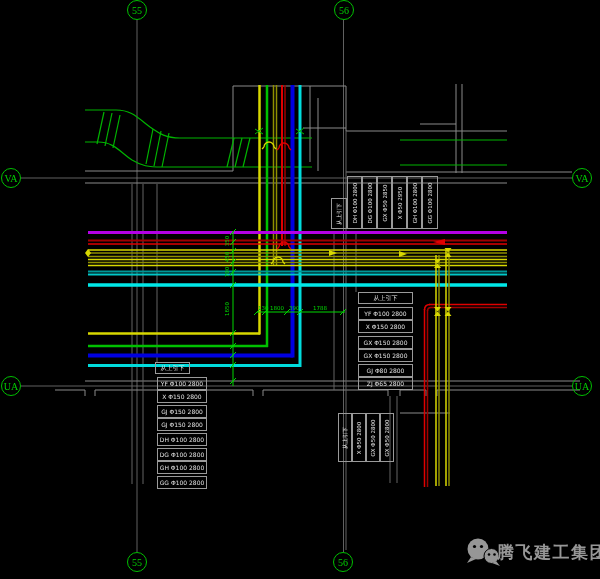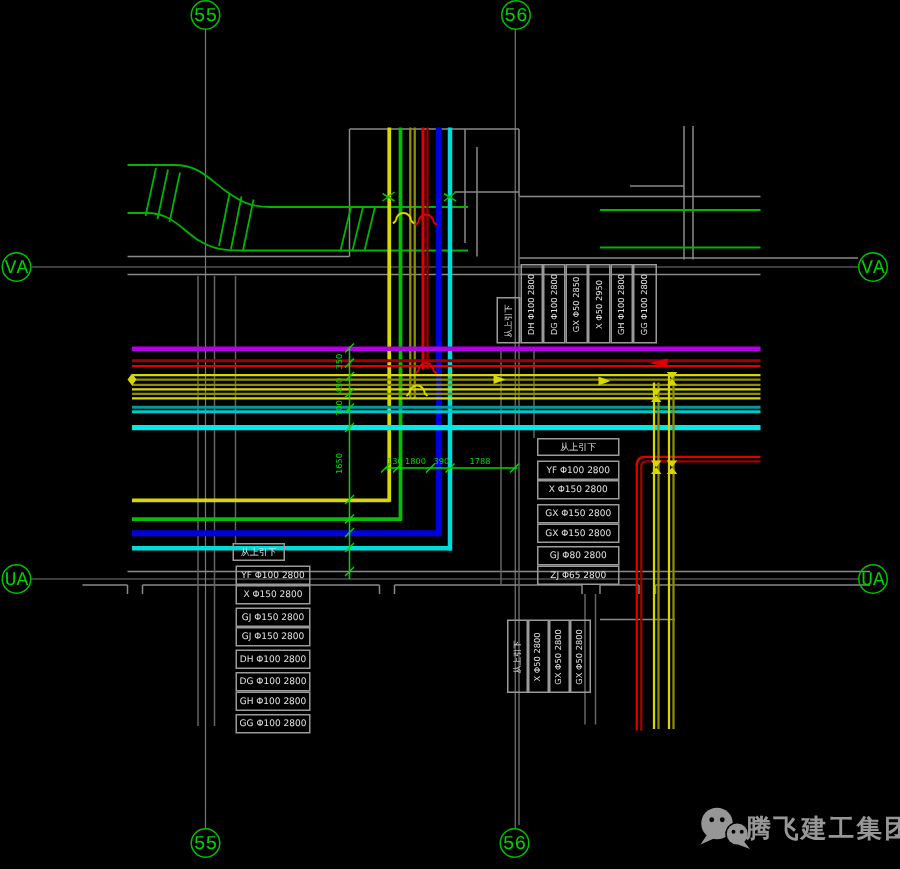--- a/index.html
+++ b/index.html
@@ -1,21 +1,21 @@
 <!DOCTYPE html>
 <html><head>
 <meta charset="utf-8">
 <style>
   html,body{margin:0;padding:0;background:#000;}
   #stage{position:relative;width:600px;height:579px;background:#000;overflow:hidden;
          font-family:"DejaVu Sans",sans-serif;}
   #stage svg{position:absolute;left:0;top:0;}
   .bubble{position:absolute;width:20px;height:20px;border:1.3px solid #00c000;border-radius:50%;
-          color:#00d000;font-size:13px;line-height:20px;text-align:center;box-sizing:border-box;
-          background:transparent;font-family:Liberation Mono, monospace;}
+          color:#00d000;font-size:10px;line-height:20px;text-align:center;box-sizing:border-box;
+          background:transparent;font-family:Liberation Serif, serif;}
   .tcell{position:absolute;border:1px solid #9a9a9a;box-sizing:border-box;color:#e2e2e2;
          background:transparent;overflow:hidden;}
   .tcell .h{position:absolute;left:0;top:0;width:100%;height:100%;display:flex;
             align-items:center;justify-content:center;font-size:6px;white-space:nowrap;}
   .tcell .v{position:absolute;left:50%;top:50%;transform:translate(-50%,-50%) rotate(-90deg);
             font-size:5.5px;white-space:nowrap;}
   .dimlab{position:absolute;color:#00d800;font-size:5.5px;white-space:nowrap;}
   .dimlab.vert{transform:rotate(-90deg);transform-origin:center;}
   .wmtext{position:absolute;left:497px;top:541px;color:#979797;font-size:17px;font-weight:bold;
           letter-spacing:1.5px;white-space:nowrap;}

